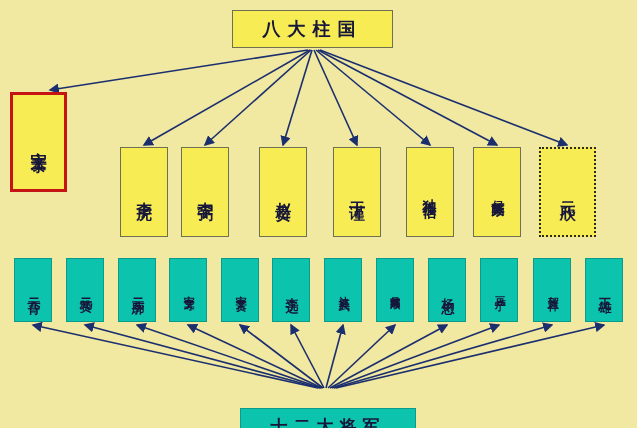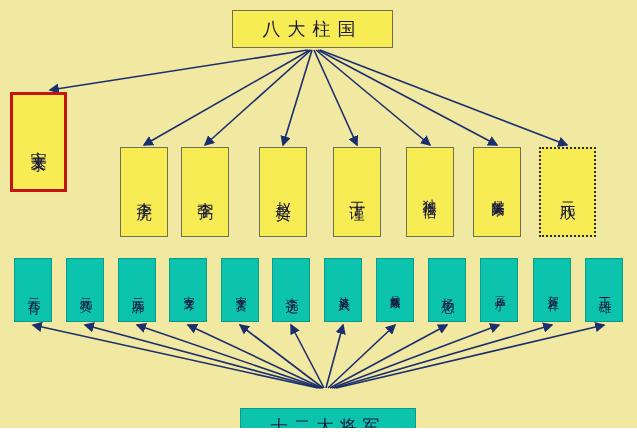--- a/index.html
+++ b/index.html
@@ -7,21 +7,21 @@
   body { font-family:"DejaVu Sans","Liberation Sans",sans-serif; background:#ffffff; }
 
   .canvas {
     position:relative; width:637px; height:435px;
     background:#f1e8a2; overflow:hidden;
   }
   .arrows { position:absolute; left:0; top:0; width:637px; height:435px; }
 
   .box {
     position:absolute; display:flex; align-items:center; justify-content:center;
-    color:#17173a; font-weight:400; text-align:center; line-height:1.15;
+    color:#17173a; font-weight:700; text-align:center; line-height:1.15;
   }
   .yellow { background:#f8ec55; border:1px solid #6f6f52; }
   .teal   { background:#0cc3ad; border:1px solid #0a9b8c; }
   .vert   { writing-mode:vertical-rl; text-orientation:upright; letter-spacing:3px; }
 
   .root-box   { left:232px; top:10px;  width:161px; height:38px; font-size:18px; letter-spacing:7px; }
   .leader-box { left:10px;  top:92px;  width:57px;  height:100px; border:3px solid #c41414; background:#f8ec55; font-size:16px; }
 
   .pillar { top:147px; height:90px; width:48px; font-size:16px; }
   .p0 { left:120px; } .p1 { left:181px; } .p2 { left:259px; }

